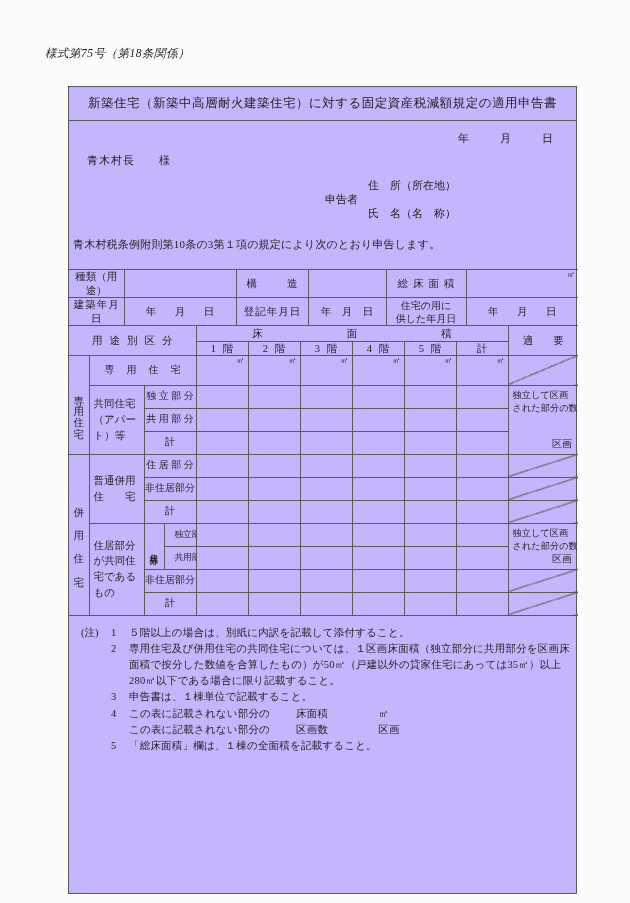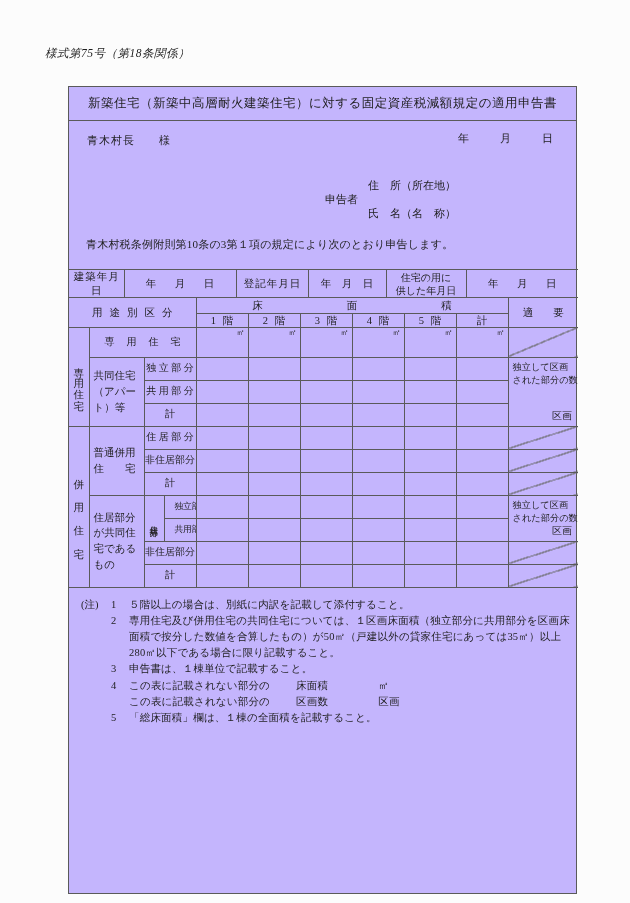--- a/index.html
+++ b/index.html
@@ -7,25 +7,25 @@
     width:630px;height:903px;background:#fafafa;
     font-family:"Liberation Serif","DejaVu Serif",serif;
     color:#1e1e1e;
   }
   .paper{position:relative;width:630px;height:903px;background:#fcfcfc;overflow:hidden;}
   .form-number{position:absolute;left:45px;top:46px;font-size:11.5px;letter-spacing:.5px;font-style:italic;}
   .outer{position:absolute;left:68px;top:78px;width:509px;height:808px;border:1px solid #5a5a5a;box-sizing:border-box;background:#c4b5fd;margin-top:8px;}
   .title-row{height:33px;border-bottom:1px solid #5a5a5a;display:flex;align-items:center;justify-content:center;font-size:12.5px;letter-spacing:.5px;}
   .head{position:relative;height:148px;font-size:11px;}
   .date-line{position:absolute;top:10px;right:20px;letter-spacing:3px;}
-  .addressee{position:absolute;top:12px;left:18px;letter-spacing:1px;}
+  .addressee{position:absolute;top:32px;left:18px;letter-spacing:1px;}
   .ap-addr{position:absolute;top:57px;left:299px;}
   .ap-label{position:absolute;top:71px;left:256px;}
   .ap-name{position:absolute;top:85px;left:299px;}
-  .decl{position:absolute;top:116px;left:17px;letter-spacing:.2px;}
+  .decl{position:absolute;top:116px;left:4px;letter-spacing:.2px;}
 
   table{border-collapse:collapse;table-layout:fixed;width:509px;}
   td{border:1px solid #5a5a5a;padding:0;font-size:10.5px;text-align:center;vertical-align:middle;line-height:1.25;overflow:hidden;}
   .bl0{border-left:none;} .br0{border-right:none;}
   .prop tr{height:28px;}
   .prop tr:first-child td{border-top:1px solid #5a5a5a;}
   .main tr:first-child td{border-top:none;}
   .plbl{font-size:10.5px;}
   .pdate{font-size:10.5px;}
   .pre{white-space:pre-line;}
@@ -88,20 +88,30 @@
       <colgroup>
           <col style="width:55px">
           <col style="width:112px">
           <col style="width:72px">
           <col style="width:78px">
           <col style="width:80px">
           <col style="width:112px">
         </colgroup>
       <tbody>
       <tr>
+        <td class="plbl bl0"><span>種類（用途）</span></td>
+        <td></td>
+        <td class="plbl"><span class="ls30">構造</span></td>
+        <td></td>
+        <td class="plbl"><span class="ls5">総床面積</span></td>
+        <td class="br0 u">
+              <span class="sq">㎡</span>
+            </td>
+      </tr>
+      <tr>
         <td class="plbl bl0"><span class="ls1">建築年月日</span></td>
         <td class="pdate"><span class="ls4">年　月　日</span></td>
         <td class="plbl"><span class="ls1">登記年月日</span></td>
         <td class="pdate"><span>年　月　日</span></td>
         <td class="plbl pre2">住宅の用に
 供した年月日</td>
         <td class="pdate br0"><span class="ls4">年　月　日</span></td>
       </tr>
     </tbody>
       </table>

